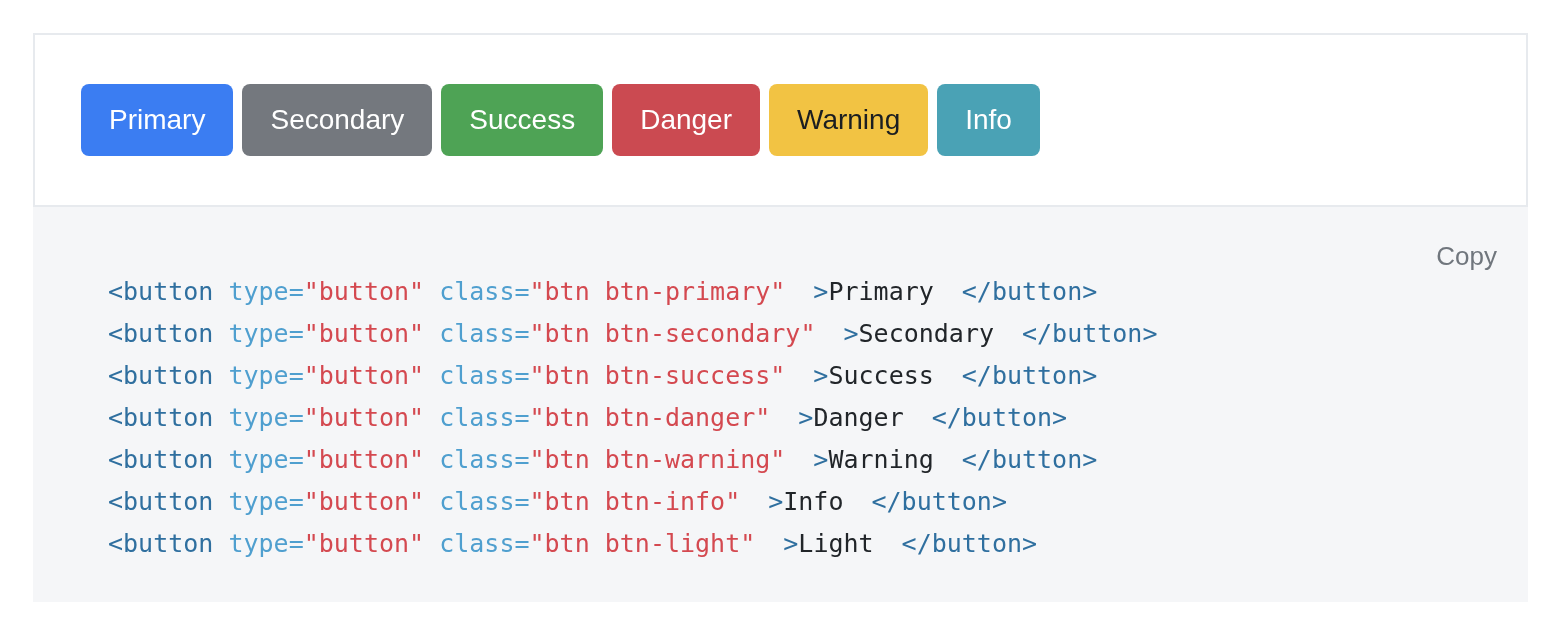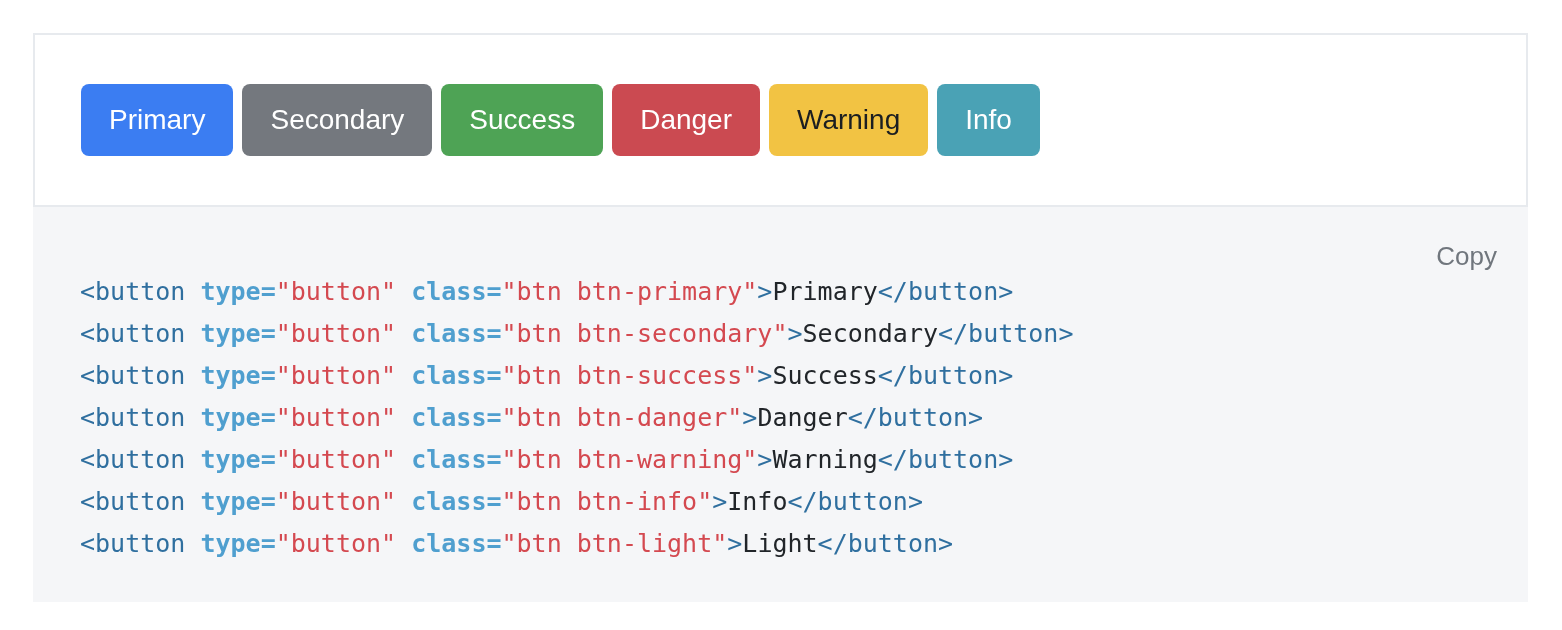--- a/index.html
+++ b/index.html
@@ -54,22 +54,22 @@
     border: none;
     cursor: pointer;
   }
   .code-lines {
     font-family: "DejaVu Sans Mono", "Liberation Mono", monospace;
     font-size: 25px;
     line-height: 42px;
     white-space: pre;
   }
   .code-line { height: 42px; }
-  .tok-tag { color: var(--syn-tag, #2f6f9f); }
-  .tok-att { color: var(--syn-att, #4f9fcf); font-weight: bold; }
+  .tok-tag { color: var(--syn-tag, #2f6f9f); margin-left: 28px; }
+  .tok-att { color: var(--syn-att, #4f9fcf); }
   .tok-str { color: var(--syn-str, #d44950); }
   .tok-pln { color: var(--syn-pln, #212529); }
 </style>
 </head>
 <body>
 
 <div class="card">
 
   <div class="preview">
     <div class="btn-row">

